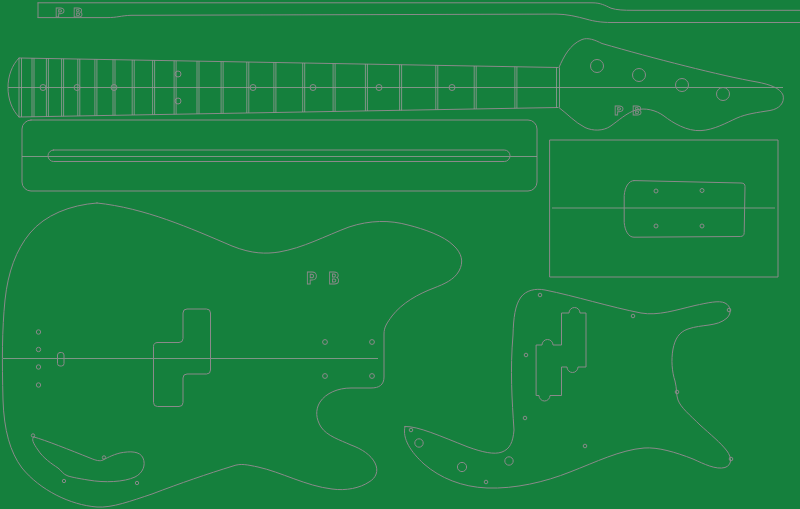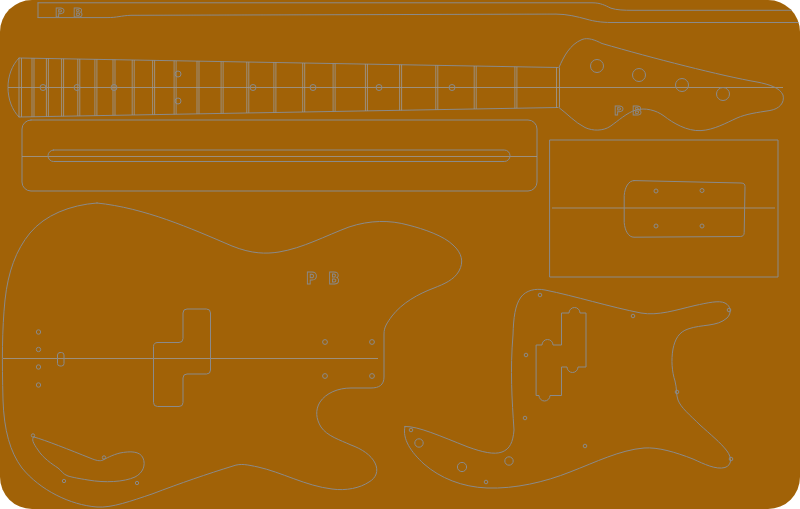--- a/index.html
+++ b/index.html
@@ -1,22 +1,21 @@
 <!DOCTYPE html>
 <html><head>
 <meta charset="utf-8">
 <style>
   html, body { margin: 0; padding: 0; background: #ffffff; }
   .canvas {
     position: relative;
     width: 800px; height: 509px;
-    background: #a16207;
+    background: #15803d;
     font-family: "DejaVu Sans", sans-serif;
     overflow: hidden;
-    border-radius: 32px;
   }
   svg { display: block; }
   .outline   { fill: none; stroke: #8a8a8a; stroke-width: 1; stroke-linejoin: round; stroke-linecap: round; }
   .thin      { fill: none; stroke: #9a9a9a; stroke-width: 0.8; }
   .hole      { fill: none; stroke: #8a8a8a; stroke-width: 1; }
   .cadtext   { fill: none; stroke: #8a8a8a; stroke-width: 0.9;
                font-family: "DejaVu Sans", sans-serif; font-weight: bold; }
 </style>
 </head>
 <body>

